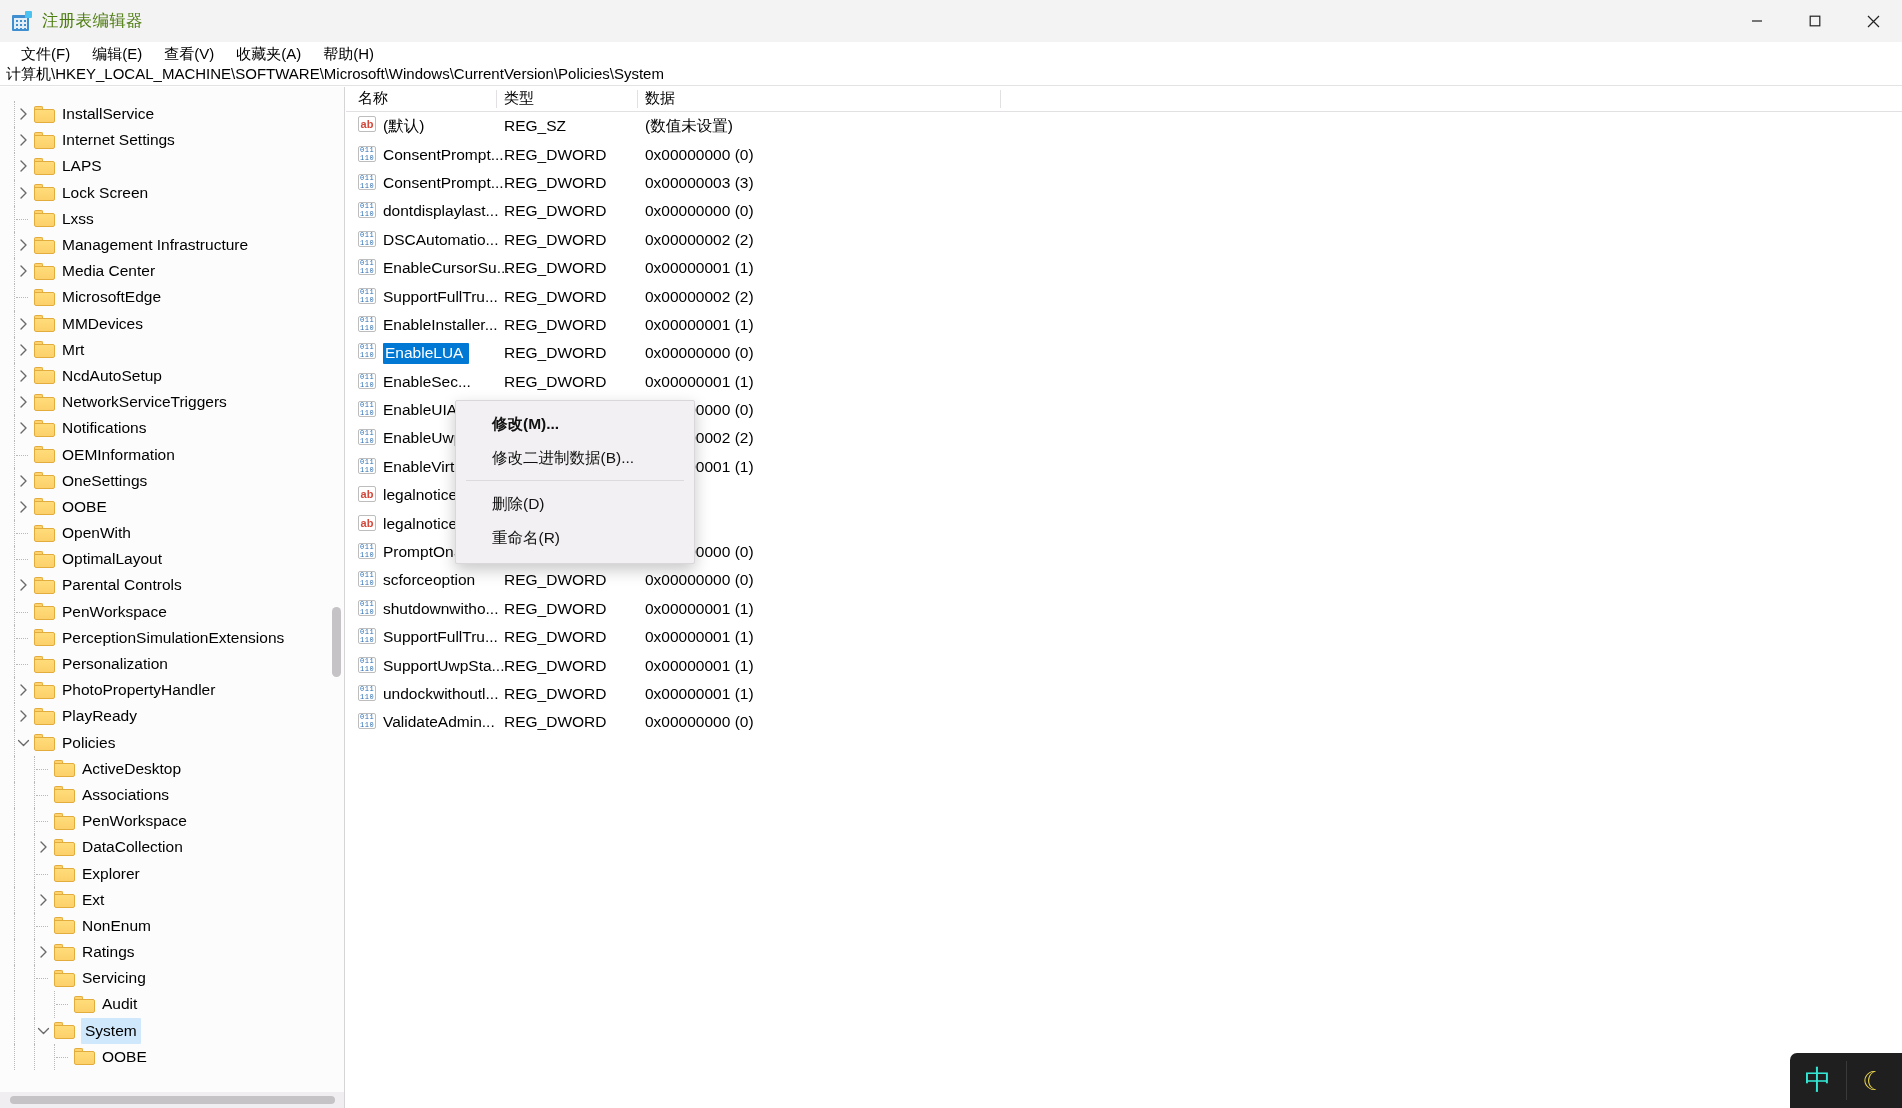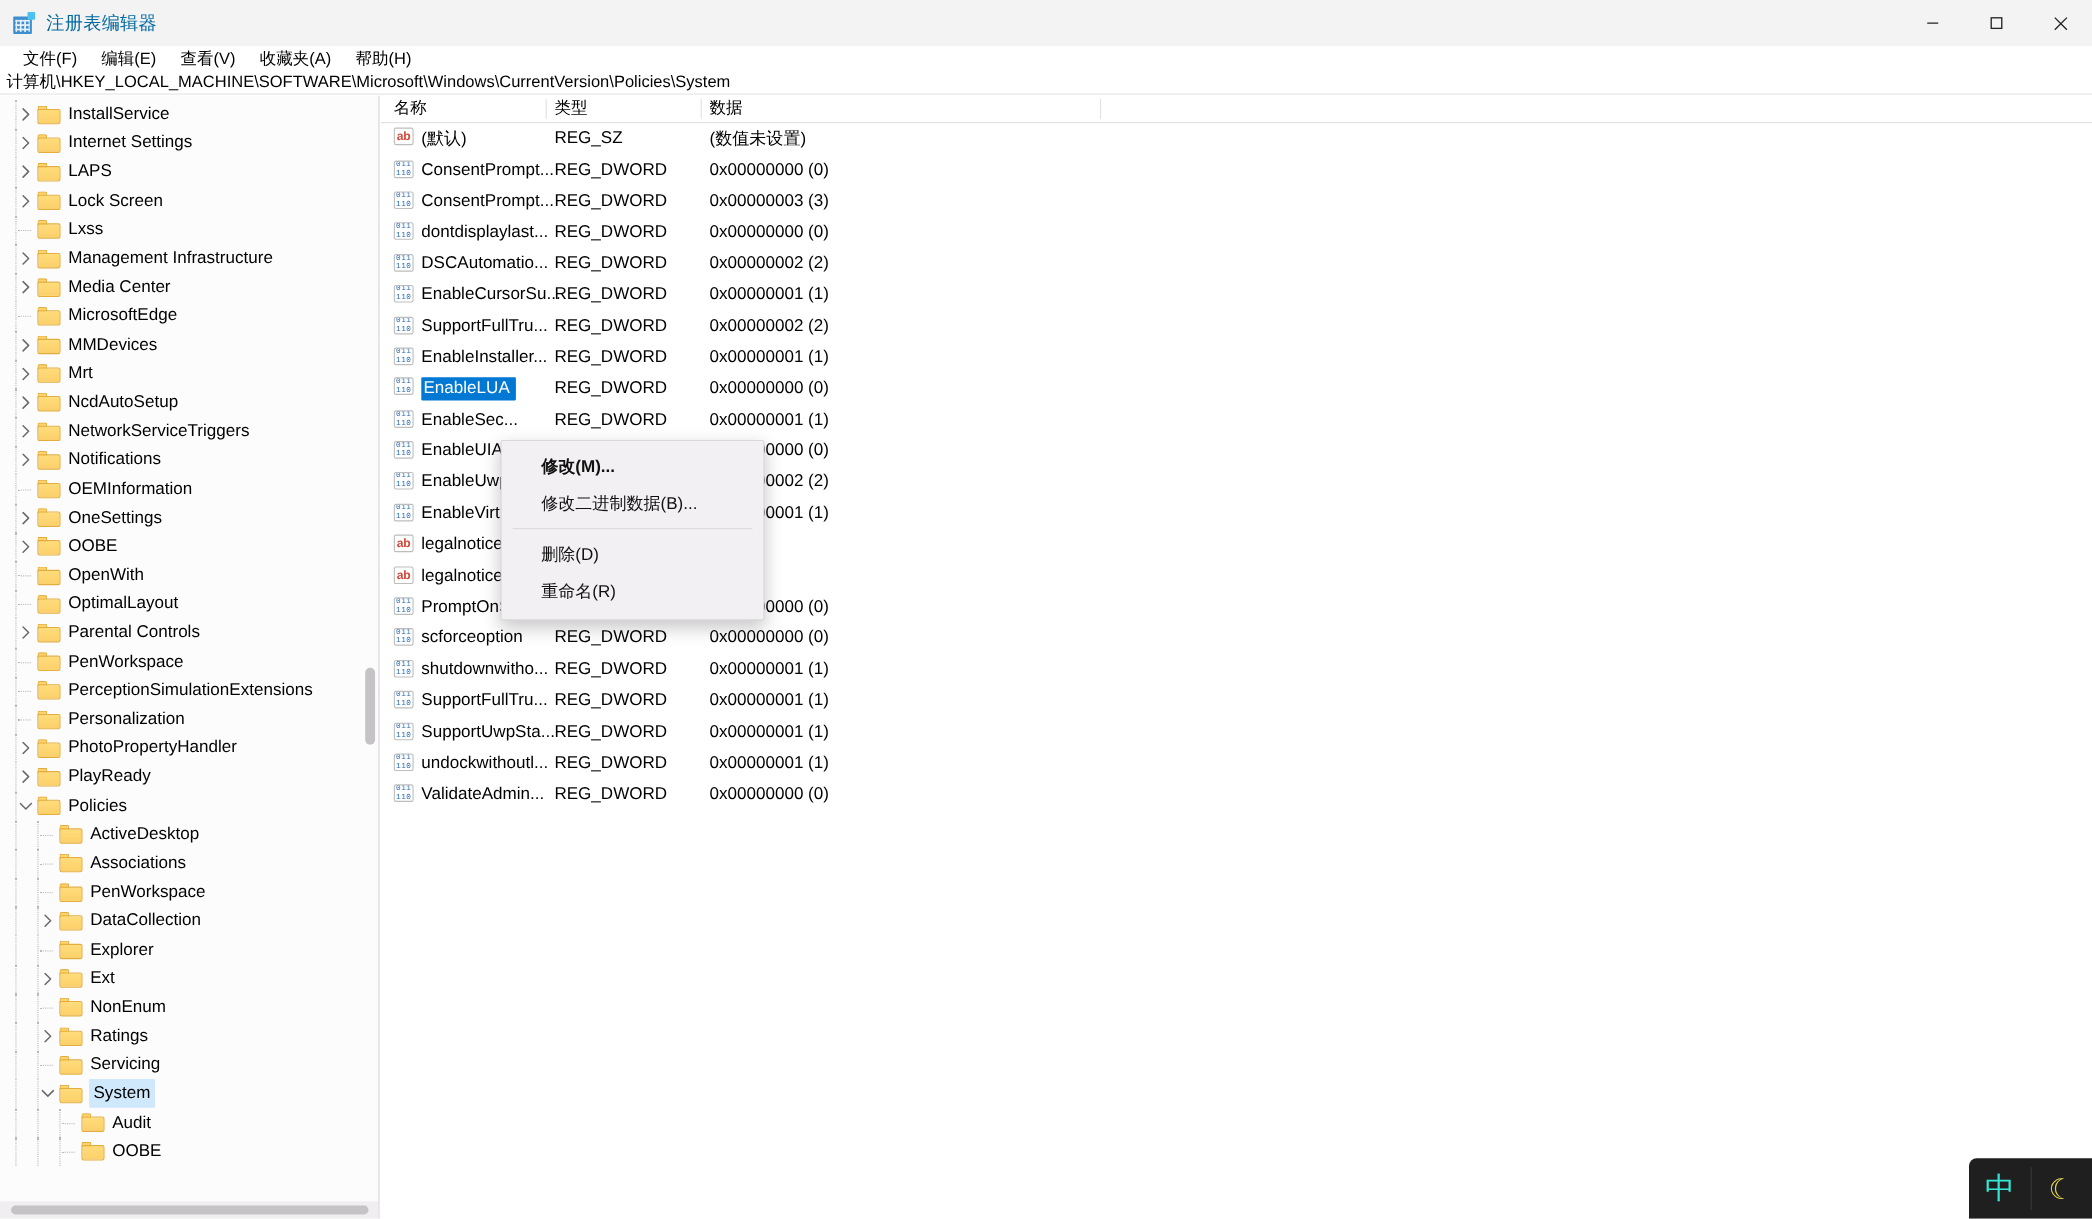--- a/index.html
+++ b/index.html
@@ -27,21 +27,21 @@
   .title-icon .ti-base:after{
     content:""; position:absolute; left:2px; top:3px; width:13px; height:11px;
     background:
       linear-gradient(to right,#ffffff 0 2px,transparent 2px 100%) 0 0/4px 100% repeat-x,
       linear-gradient(to bottom,#ffffff 0 2px,transparent 2px 100%) 0 0/100% 4px repeat-y;
     opacity:.85;
   }
   .title-icon .ti-dot{
     position:absolute; right:0; top:0; width:7px; height:7px; background:#4cc2f1; border-radius:1px;
   }
-  .title-text { font-size:16.5px; color:#0369a1; letter-spacing:.3px; }
+  .title-text { font-size:16.5px; color:#4d7c0f; letter-spacing:.3px; }
 
   .win-controls { position:absolute; right:0; top:0; height:42px; display:flex; }
   .win-btn {
     width:58px; height:42px; display:flex; align-items:center; justify-content:center;
     color:#222;
   }
   .win-btn svg { display:block; }
 
   
   .menubar {
@@ -61,21 +61,21 @@
   }
   .addressbar .path { font-size:15px; color:#000; white-space:nowrap; }
 
   
   .panes { position:absolute; top:87px; left:0; width:1902px; height:1021px; background:#fff; }
 
   .tree-pane {
     position:absolute; left:0; top:0; width:345px; height:1021px;
     background:#fdfcfd; border-right:1px solid #d6d4d6; overflow:hidden;
   }
-  .tree-inner { position:relative; padding-top:4px; }
+  .tree-inner { position:relative; padding-top:14px; }
 
   .tnode {
     position:relative; height:26.2px; display:flex; align-items:center;
     font-size:15.5px; color:#000; white-space:nowrap;
   }
   .tnode .guide {
     position:absolute; top:0; bottom:0; width:1px;
     border-left:1px dotted #b9b9b9;
   }
   .chev {
@@ -656,46 +656,46 @@
             <div class="guide" style="left: 14px;"></div>
             <div class="guide" style="left: 34px;"></div>
             <div style="width: 32px; flex: 0 0 auto;"></div>
             <div class="dash"></div>
             <div class="folder">
               <div class="ft"></div>
               <div class="fb"></div>
             </div>
             <span class="tlabel">Servicing</span>
           </div>
+          <div class="tnode">
+            <div class="guide" style="left: 14px;"></div>
+            <div class="guide" style="left: 34px;"></div>
+            <div class="guide" style="left: 54px;"></div>
+            <div style="width: 52px; flex: 0 0 auto;"></div>
+            <div class="dash"></div>
+            <div class="folder">
+              <div class="ft"></div>
+              <div class="fb"></div>
+            </div>
+            <span class="tlabel">Audit</span>
+          </div>
           <div class="tnode selected">
             <div class="guide" style="left: 14px;"></div>
             <div class="guide" style="left: 34px;"></div>
             <div style="width: 32px; flex: 0 0 auto;"></div>
             <div class="chev open">
               <svg width="9" height="12" viewBox="0 0 9 12">
                 <path d="M2 1 L7 6 L2 11" fill="none" stroke="#6a6a6a" stroke-width="1.4" stroke-linecap="round" stroke-linejoin="round"></path>
               </svg>
             </div>
             <div class="folder">
               <div class="ft"></div>
               <div class="fb"></div>
             </div>
             <span class="tlabel">System</span>
-          </div>
-          <div class="tnode">
-            <div class="guide" style="left: 14px;"></div>
-            <div class="guide" style="left: 34px;"></div>
-            <div class="guide" style="left: 54px;"></div>
-            <div style="width: 52px; flex: 0 0 auto;"></div>
-            <div class="dash"></div>
-            <div class="folder">
-              <div class="ft"></div>
-              <div class="fb"></div>
-            </div>
-            <span class="tlabel">Audit</span>
           </div>
           <div class="tnode">
             <div class="guide" style="left: 14px;"></div>
             <div class="guide" style="left: 34px;"></div>
             <div class="guide" style="left: 54px;"></div>
             <div style="width: 52px; flex: 0 0 auto;"></div>
             <div class="dash"></div>
             <div class="folder">
               <div class="ft"></div>
               <div class="fb"></div>

